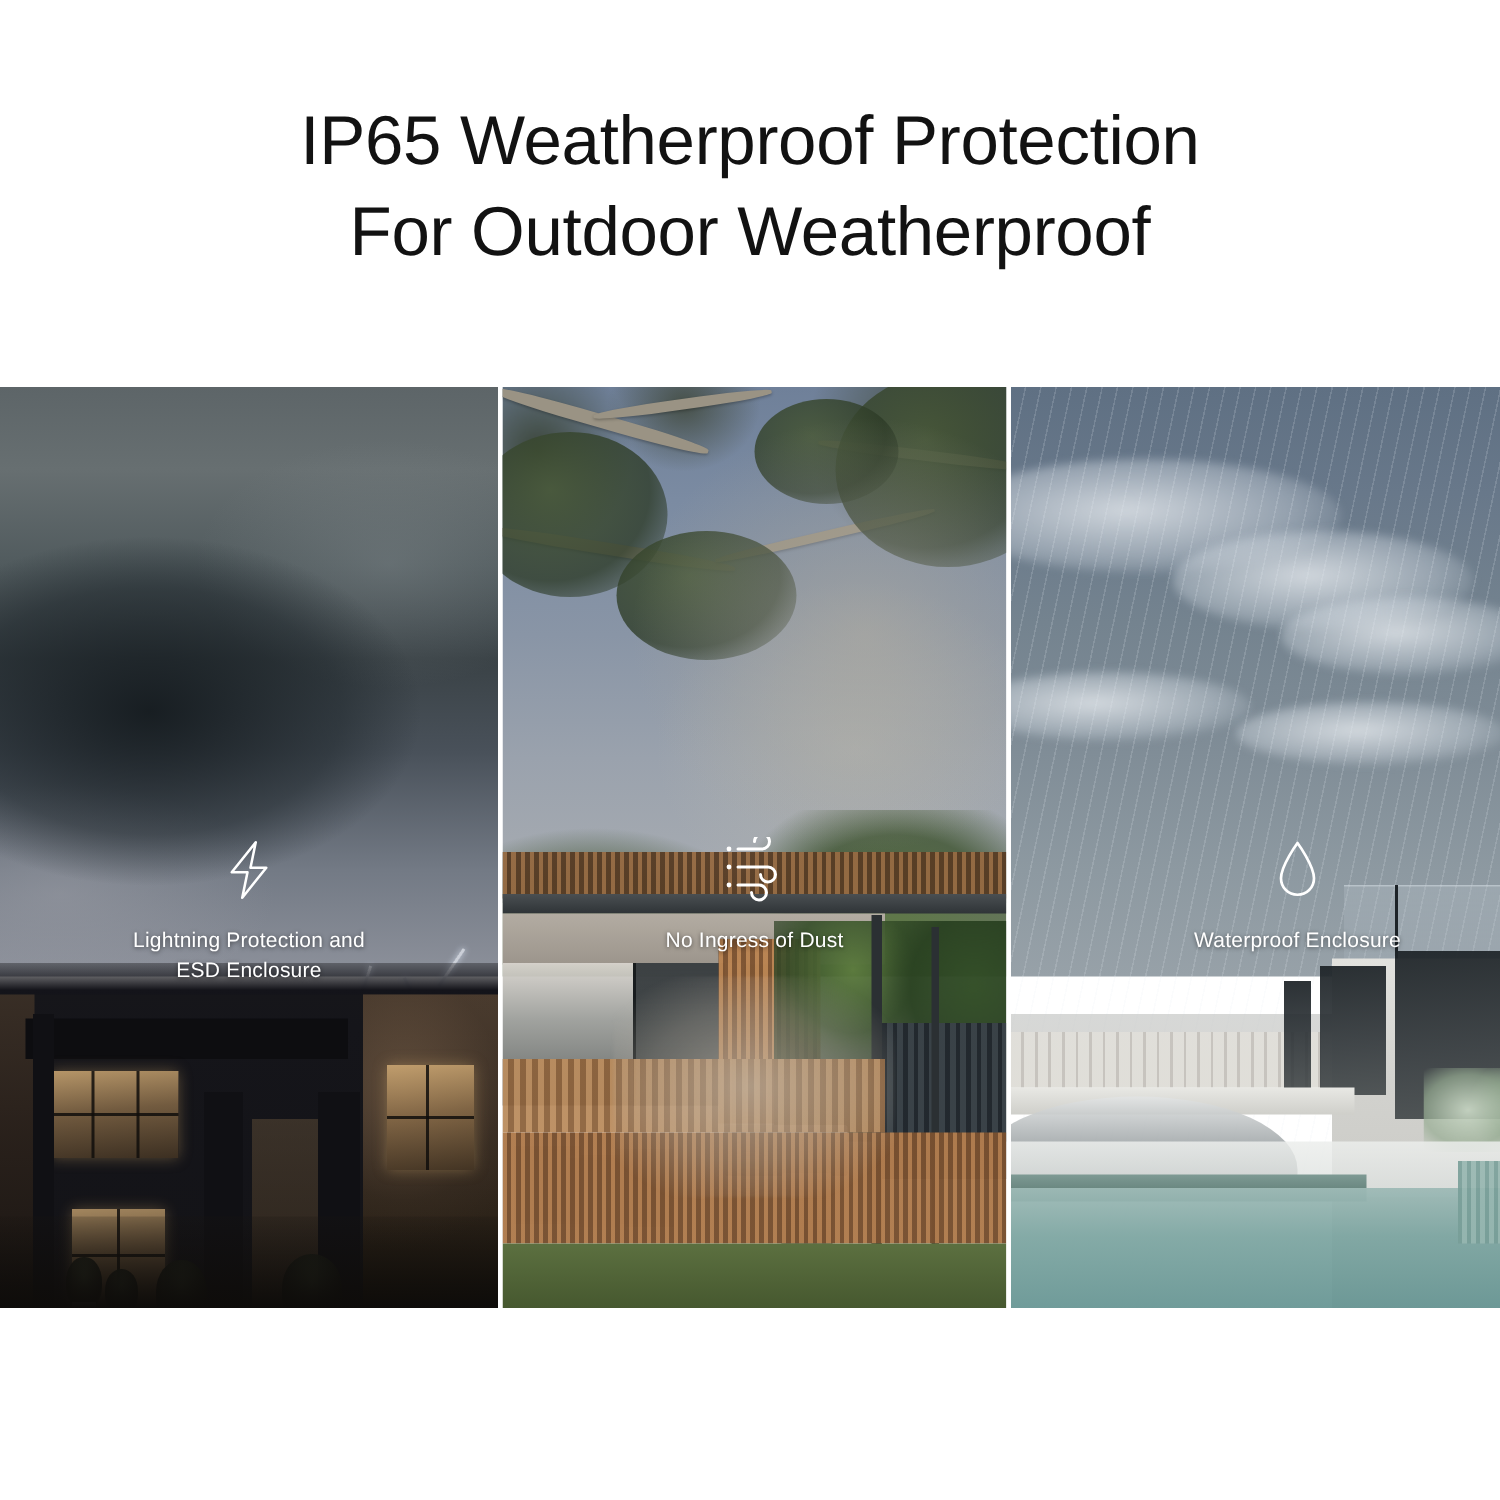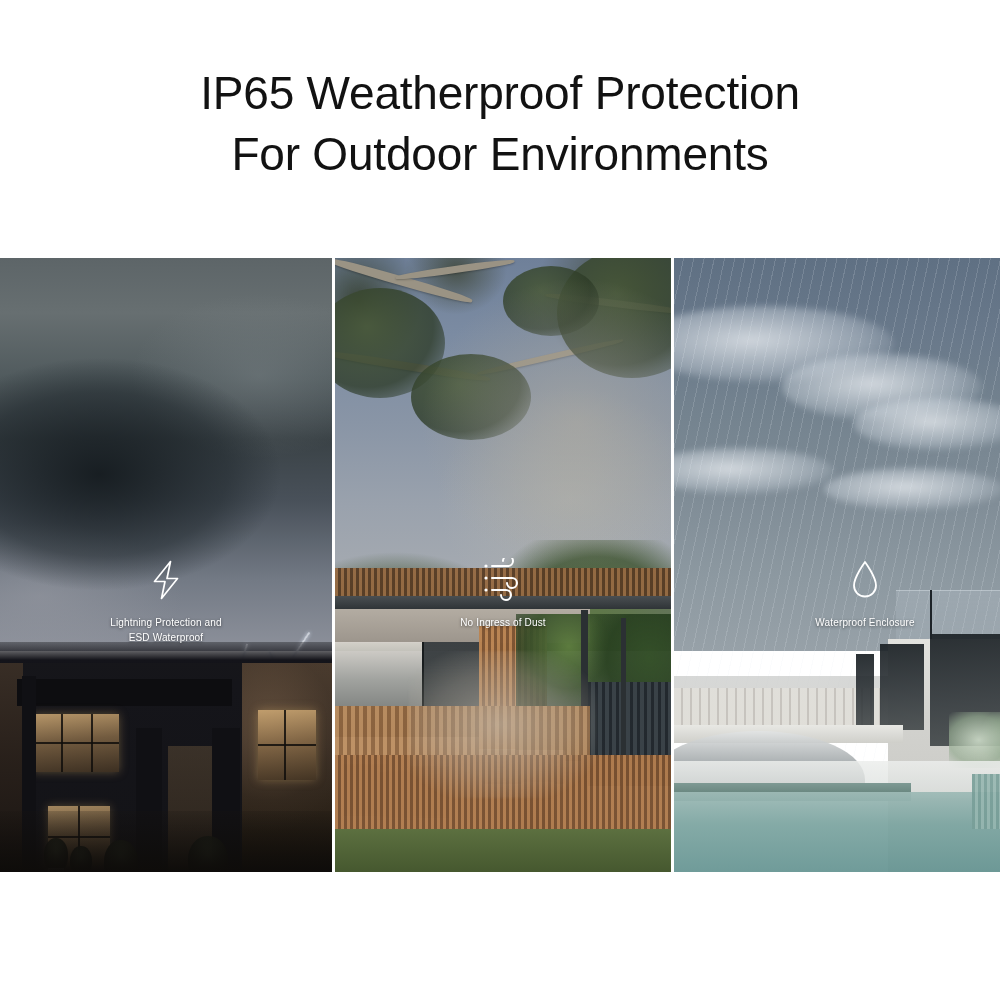--- a/index.html
+++ b/index.html
@@ -298,37 +298,37 @@
     position:absolute; left:0; right:0; top:0; bottom:0;
     display:flex; flex-direction:column; align-items:center;
     pointer-events:none;
     z-index:5;
   }
   .ov-icon { margin-top:300px; }
   .ov-icon svg { display:block; }
   .ov-caption {
     margin-top:14px;
     color:#ffffff;
-    font-size:10px;
+    font-size:14px;
     line-height:1.45;
     text-align:center;
     letter-spacing:.15px;
     text-shadow:0 1px 3px rgba(0,0,0,.55);
     max-width:260px;
   }
   .ov-caption .cl { display:block; }
 </style>
 </head>
 <body>
 
 <div class="page">
 
   <div class="headline">
     <div class="headline-line">IP65 Weatherproof Protection</div>
-    <div class="headline-line">For Outdoor Environments</div>
+    <div class="headline-line">For Outdoor Weatherproof</div>
   </div>
 
   <div class="band">
 
     <div class="panel p1">
       <div class="scene">
         <div class="p1-sky"></div>
 
         <div class="p1-bolt" style="left:240px;top:385px;width:2px;height:40px;transform:rotate(18deg);"></div>
         <div class="p1-bolt" style="left:250px;top:418px;width:2px;height:55px;transform:rotate(-12deg);"></div>
@@ -377,21 +377,21 @@
       </div>
 
       <div class="overlay">
         <div class="ov-icon">
           <svg width="34" height="44" viewBox="0 0 34 44" fill="none">
             <path d="M21.5 3.5 L5.5 23.5 L16 23.5 L12.5 40.5 L28.5 20.5 L18 20.5 Z" stroke="#ffffff" stroke-width="1.7" stroke-linejoin="round" fill="none"></path>
           </svg>
         </div>
         <div class="ov-caption">
           <span class="cl">Lightning Protection and</span>
-          <span class="cl">ESD Waterproof</span>
+          <span class="cl">ESD Enclosure</span>
         </div>
       </div>
     </div>
 
     <div class="panel gap"></div>
 
     <div class="panel p2">
       <div class="scene">
         <div class="p2-sky"></div>
         <div class="p2-canopy-top"></div>

